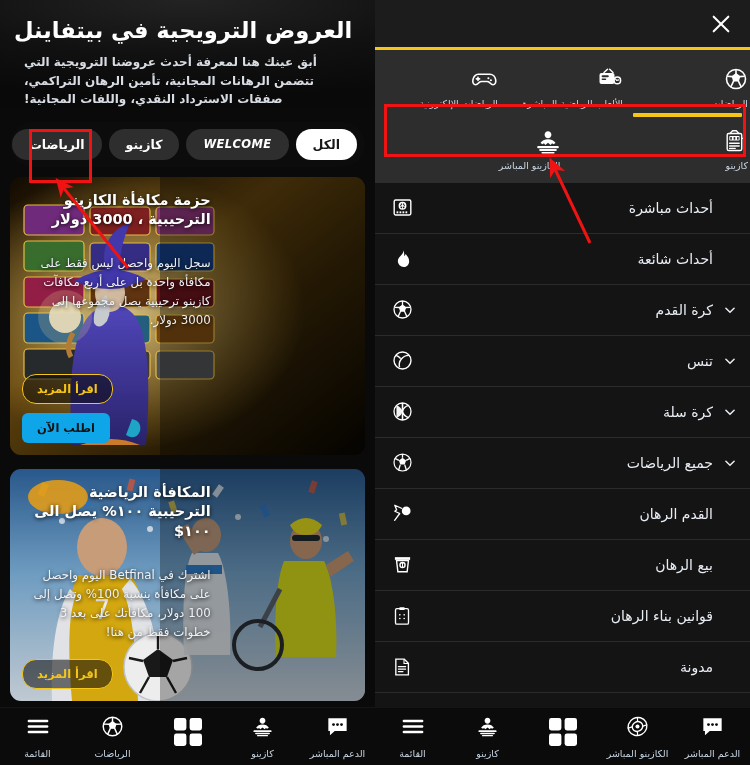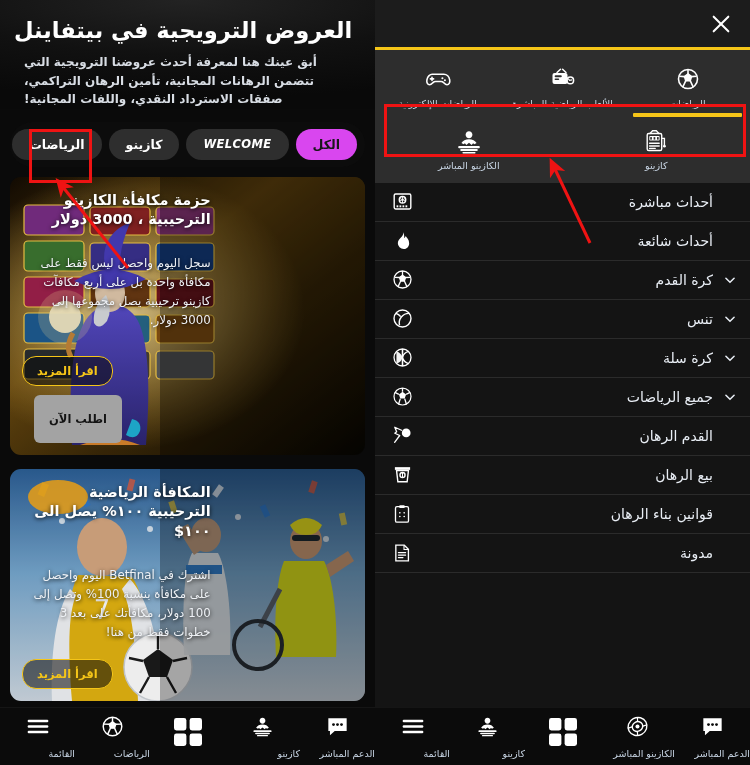--- a/index.html
+++ b/index.html
@@ -39,21 +39,21 @@
     padding: 8px 0 6px;
     flex: 0 0 auto;
   }
   .cat-row {
     display: flex; flex-direction: row;
     position: relative;
   }
   .cat-item {
     flex: 1 1 33.333%;
     display: flex; flex-direction: column;
-    align-items: center; justify-content: flex-start;
+    align-items: flex-start; justify-content: flex-start;
     padding: 8px 2px 5px;
     position: relative;
     cursor: pointer;
   }
   .cat-icon {
     height: 26px; display: flex; align-items: center; justify-content: center;
     color: #ffffff; margin-bottom: 7px;
   }
   .cat-icon svg { display:block; }
   .cat-label {
@@ -66,21 +66,21 @@
   }
   .cat-row2 { margin-top: 6px; }
 
   
   .nav-list {
     flex: 1 1 auto;
     background: #141414;
     overflow: hidden;
   }
   .nav-row {
-    height: 39px;
+    height: 51px;
     display: flex; flex-direction: row-reverse;
     align-items: center;
     border-bottom: 1px solid #2b2b2b;
     padding: 0 12px 0 14px;
     cursor: pointer;
   }
   .nav-icon {
     width: 26px; height: 26px;
     display: flex; align-items: center; justify-content: center;
     color: #fff; flex: 0 0 26px;
@@ -138,21 +138,21 @@
   .chip {
     border: none; outline: none;
     background: #2e2e2e; color: #fff;
     border-radius: 20px;
     font-size: 12.5px; font-weight: bold;
     padding: 8px 17px;
     cursor: pointer;
     white-space: nowrap;
     font-family: inherit;
   }
-  .chip.active { background: #d946ef; color: #181818; }
+  .chip.active { background: #ffffff; color: #181818; }
   .chip.latin { font-size: 11.5px; letter-spacing: 0.4px; font-style: italic; }
 
   
   .cards { padding: 10px 10px 0; }
   .promo-card {
     position: relative;
     border-radius: 11px;
     overflow: hidden;
     margin-bottom: 14px;
   }
@@ -183,42 +183,41 @@
     display: flex; flex-direction: column; align-items: flex-end; gap: 9px;
   }
   .btn-outline {
     background: rgba(10,10,10,.55); color: #f5c518;
     border: 1.5px solid #f5c518; border-radius: 14px;
     font-size: 11.5px; font-weight: bold;
     padding: 7px 14px; cursor: pointer;
     font-family: inherit;
   }
   .btn-solid {
-    background: #a3a3a3; color: #141414;
+    background: #0ea5e9; color: #141414;
     border: none; border-radius: 6px;
     font-size: 11.5px; font-weight: bold;
-    padding: 17px 15px; cursor: pointer;
+    padding: 8px 15px; cursor: pointer;
     font-family: inherit;
-    margin-left: 12px;
   }
 
   
   .bottom-nav {
     position: absolute; bottom: 0; left: 0;
     width: 750px; height: 58px;
     background: #0b0b0b;
     display: flex; flex-direction: row;
     z-index: 5;
     border-top: 1px solid #151515;
   }
   .bn-half { width: 375px; height: 58px; display: flex; flex-direction: row-reverse; }
   .bn-item {
     flex: 1 1 20%;
     display: flex; flex-direction: column;
-    justify-content: center;
+    align-items: center; justify-content: center;
     gap: 10px; cursor: pointer;
   }
   .bn-icon { color: #fff; height: 22px; display:flex; align-items:center; justify-content:center;}
   .bn-icon svg { display: block; }
   .bn-label { color: #c9d6e5; font-size: 9.5px; }
   .bn-item.center .bn-icon { height: 30px; }
 
   
   .overlay { position: absolute; inset: 0; pointer-events: none; z-index: 9; }
 </style>

